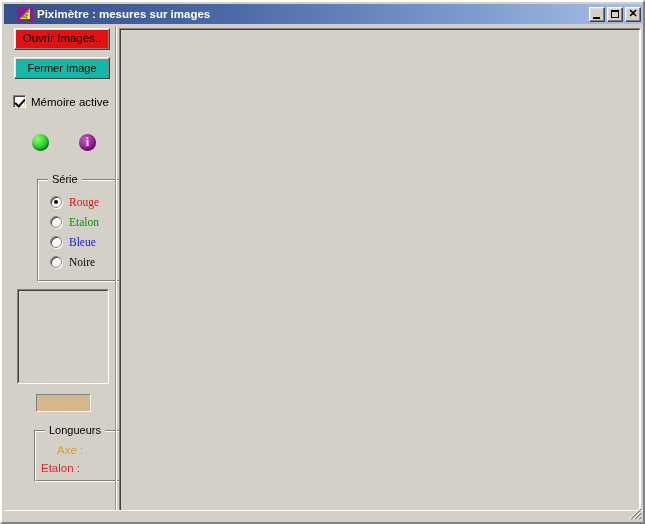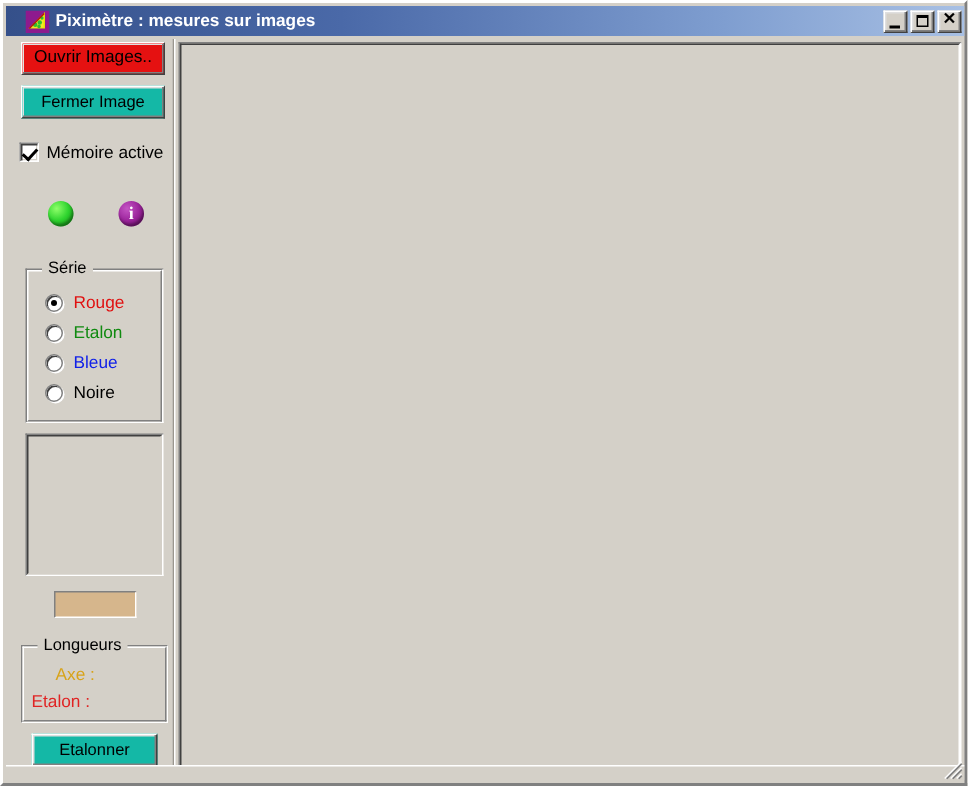--- a/index.html
+++ b/index.html
@@ -220,20 +220,21 @@
     font-family: "Liberation Sans", sans-serif;
   }
 
   
   .groupbox {
     position: absolute;
     box-sizing: border-box;
     border: 1px solid #808080;
     border-right-color: #ffffff;
     border-bottom-color: #ffffff;
+    margin-left: 20px;
   }
   .groupbox > .gb-inner {
     position: absolute;
     left: 0; top: 0; right: 0; bottom: 0;
     border: 1px solid #ffffff;
     border-right-color: #808080;
     border-bottom-color: #808080;
     box-sizing: border-box;
     pointer-events: none;
   }
@@ -253,21 +254,21 @@
     left: 13px; top: 155px;
     width: 92px; height: 103px;
   }
   .radio-row {
     position: absolute;
     left: 12px;
     display: flex;
     align-items: center;
     gap: 7px;
     font-size: 11.5px;
-    font-family: Liberation Sans, sans-serif;
+    font-family: Liberation Serif, serif;
   }
   .radio-dot {
     width: 12px; height: 12px;
     border-radius: 50%;
     background: #ffffff;
     box-sizing: border-box;
     border: 1px solid #808080;
     box-shadow: inset 1px 1px 0 #404040, inset -1px -1px 0 #ffffff, 1px 1px 0 #ffffff;
     position: relative;
     flex: 0 0 auto;
@@ -451,21 +452,20 @@
 
     <div class="color-swatch" style="background: rgb(214, 182, 140);"></div>
 
     <div class="groupbox gb-longueurs">
       <span class="gb-inner"></span>
       <span class="gb-title">Longueurs</span>
       <span class="len-row len-axe">Axe :</span>
       <span class="len-row len-etalon">Etalon :</span>
     </div>
 
-    <div class="btn btn-etalonner">Etalonner</div>
   </div>
 
   <div class="vdivider"></div>
 
   <div class="main-area"></div>
 
   <div class="statusbar">
     <div class="grip">
       <svg width="14" height="14" viewBox="0 0 14 14" xmlns="http://www.w3.org/2000/svg">
         <g stroke="#808080" stroke-width="1.6">

